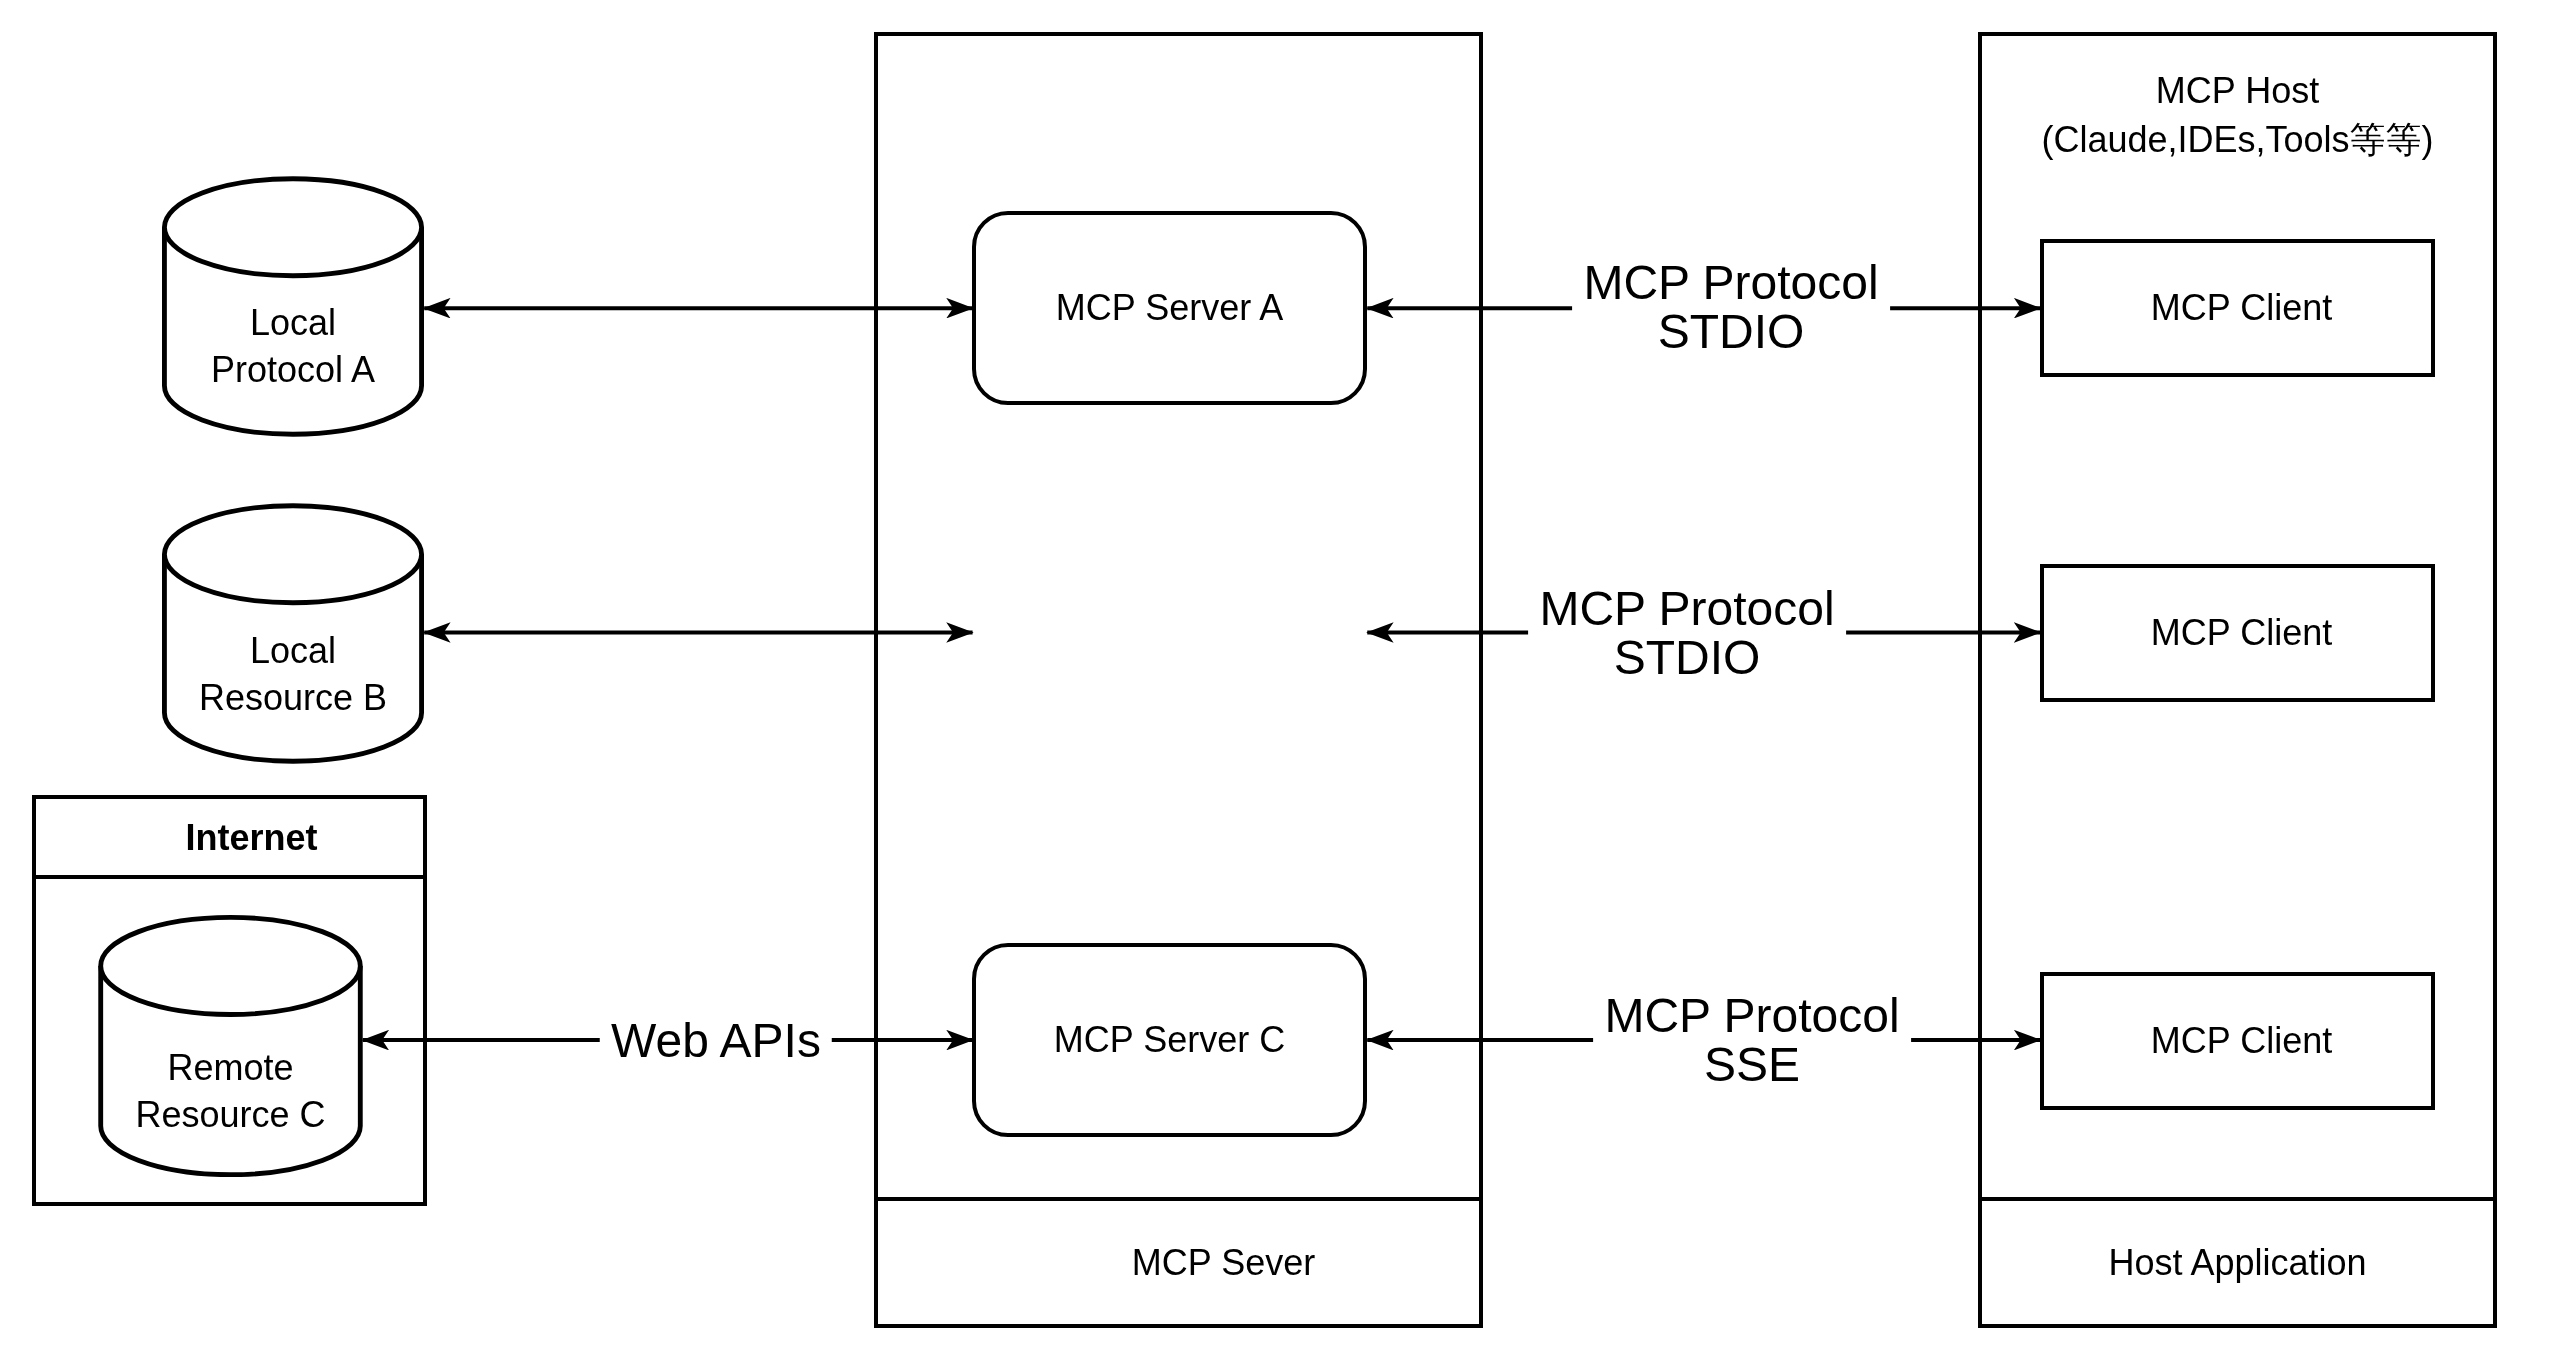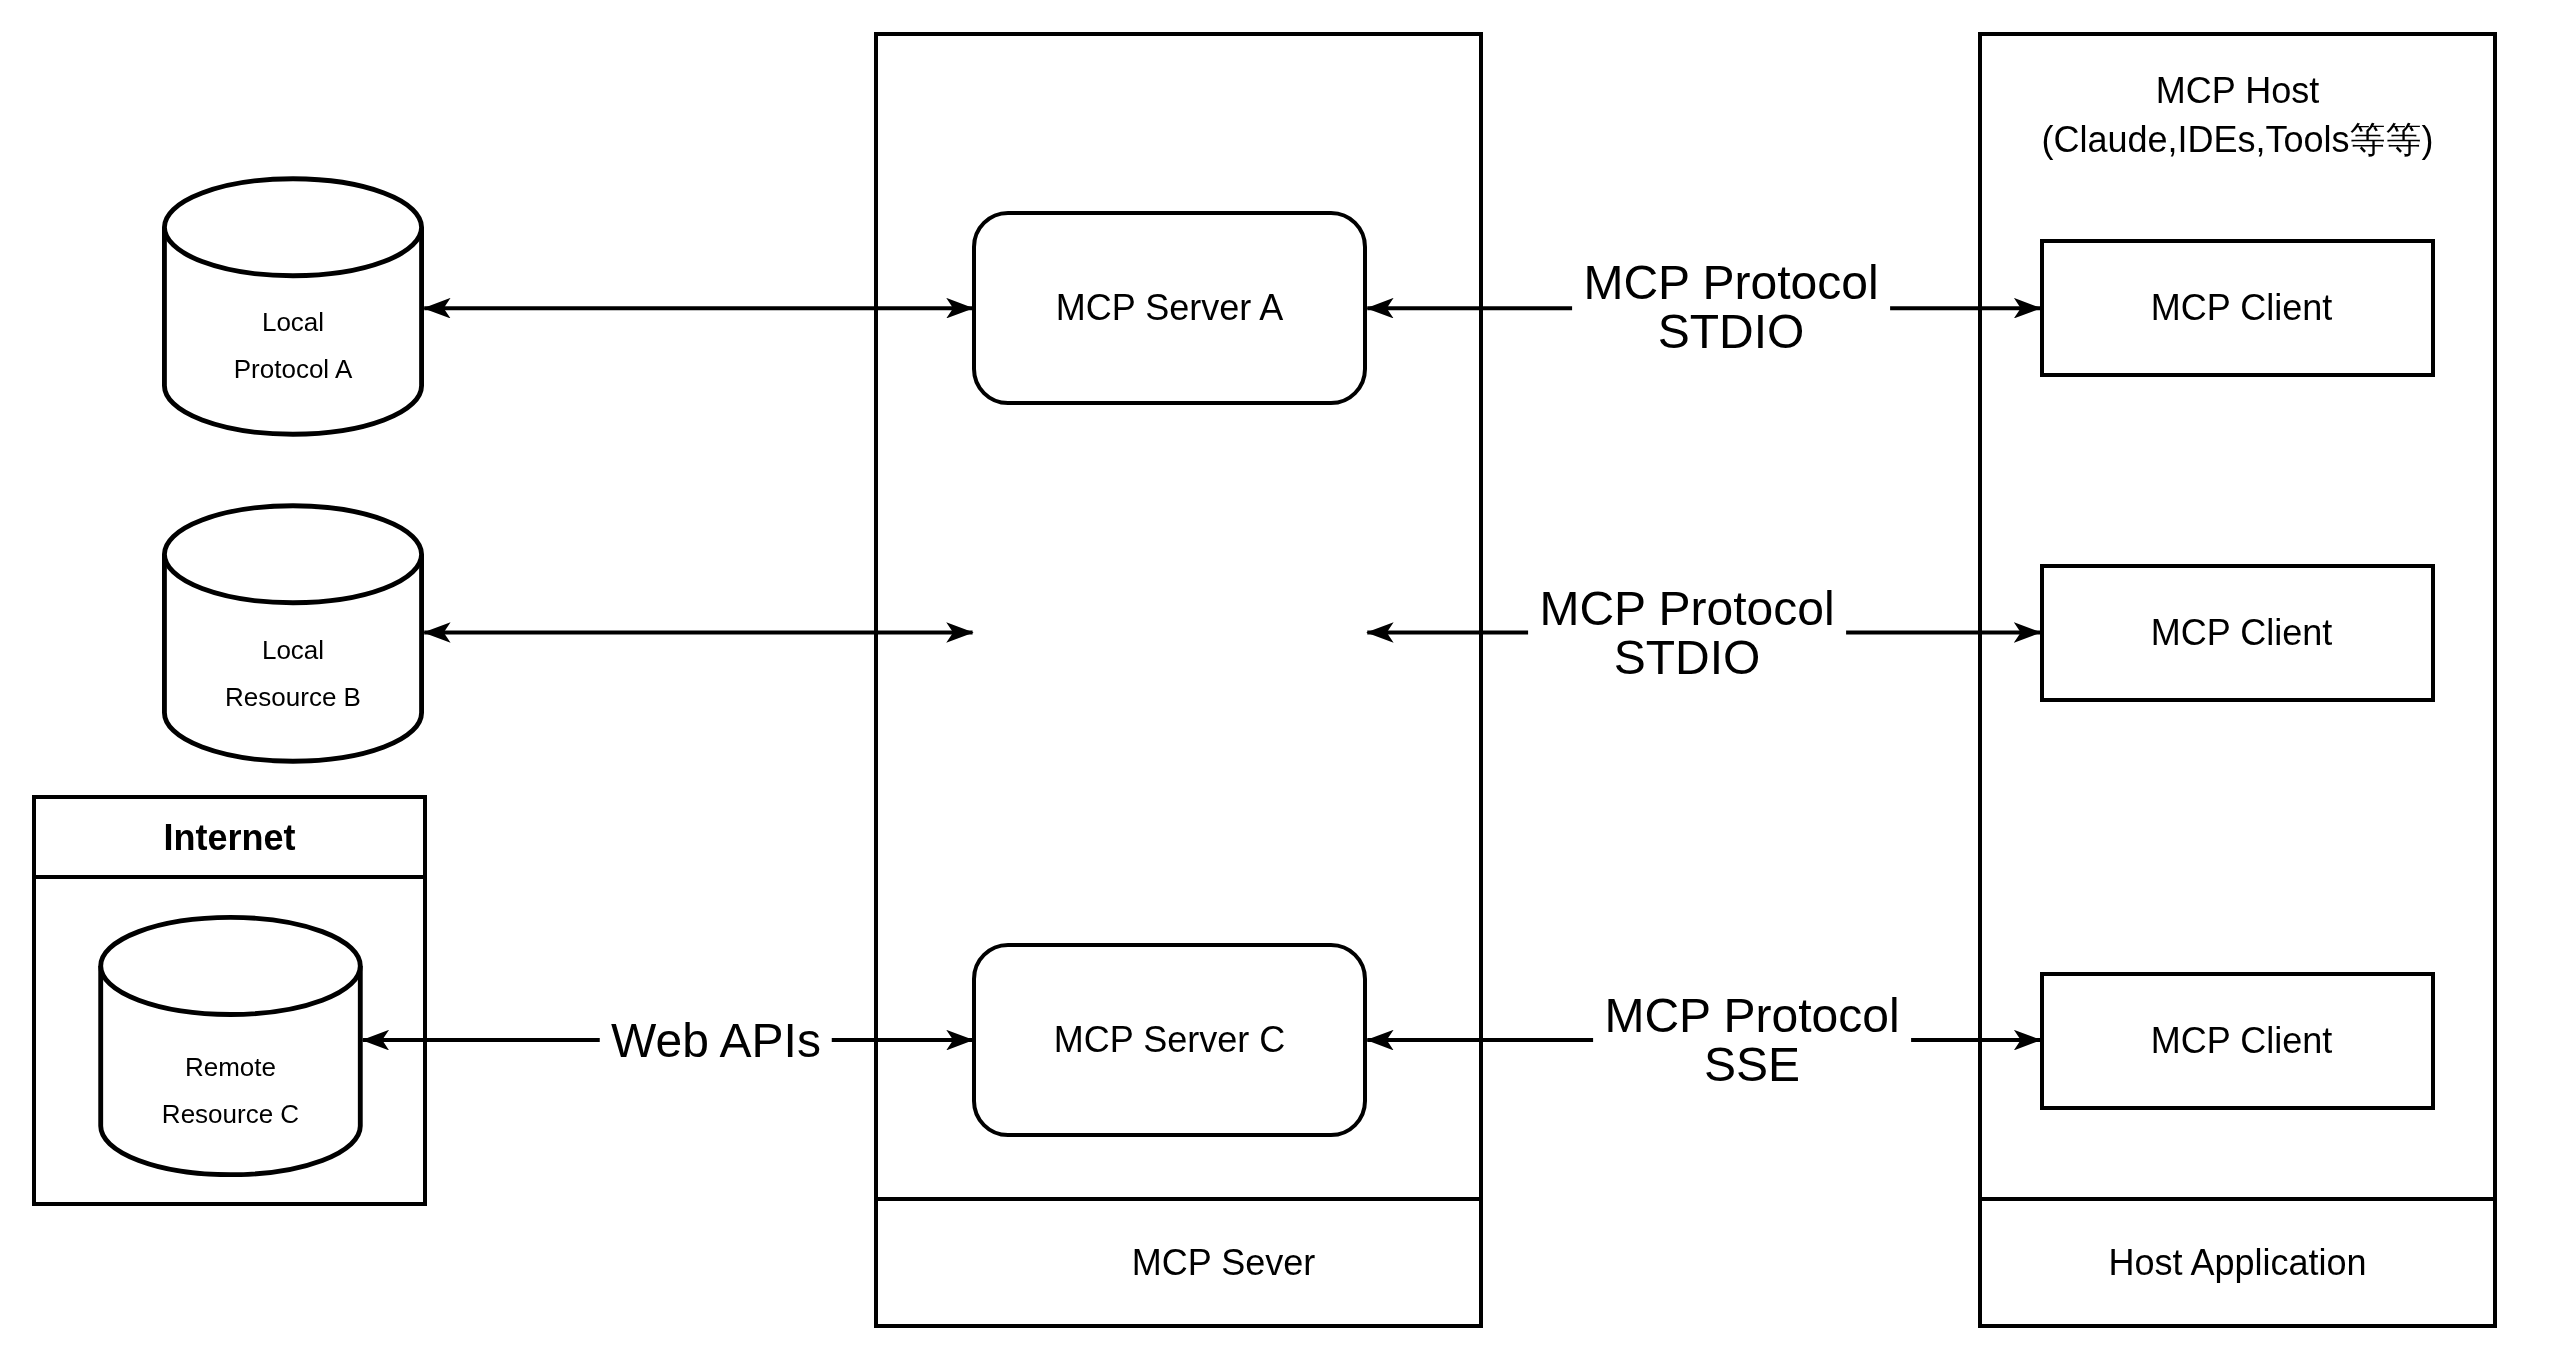--- a/index.html
+++ b/index.html
@@ -61,21 +61,21 @@
     align-items: center;
     justify-content: center;
     font-size: 36px;
     white-space: nowrap;
     padding-left: 8px;
   }
 
   .cyl-label {
     position: absolute;
     text-align: center;
-    font-size: 26px;
+    font-size: 36px;
     line-height: 47px;
     white-space: nowrap;
   }
 
   .center-text {
     position: absolute;
     text-align: center;
     font-size: 36px;
     line-height: 49px;
     white-space: nowrap;
@@ -116,21 +116,21 @@
   <div class="container" style="left:1978px; top:32px; width:519px; height:1296px;"></div>
   <div class="hline" style="left:1978px; top:1197px; width:519px;"></div>
   <div class="center-text" style="left:1978px; top:66px; width:519px;">
     <div>MCP Host</div>
     <div>(Claude,IDEs,Tools等等)</div>
   </div>
   <div class="center-text" style="left:1978px; top:1238px; width:519px;">Host Application</div>
 
   <div class="container" style="left:32px; top:795px; width:395px; height:411px;"></div>
   <div class="hline" style="left:32px; top:875px; width:395px;"></div>
-  <div class="center-text" style="left:32px; top:813px; width:395px; font-weight:bold;">Internet</div>
+  <div class="center-text" style="left:32px; top:813px; width:395px; font-weight:bold;padding-left:22px;">Internet</div>
 
   <svg class="abs cyl-shape" style="left:162px; top:176px;" width="262" height="261" viewBox="0 0 324 322">
     <path d="M 3 63 L 3 259 A 159 60 0 0 0 321 259 L 321 63" fill="#ffffff" stroke="#000000" stroke-width="6"></path>
     <ellipse cx="162" cy="63" rx="159" ry="60" fill="#ffffff" stroke="#000000" stroke-width="6"></ellipse>
   </svg>
   <div class="cyl-label" style="left:162px; top:299px; width:262px;">
     <div>Local</div>
     <div>Protocol A</div>
   </div>
 

